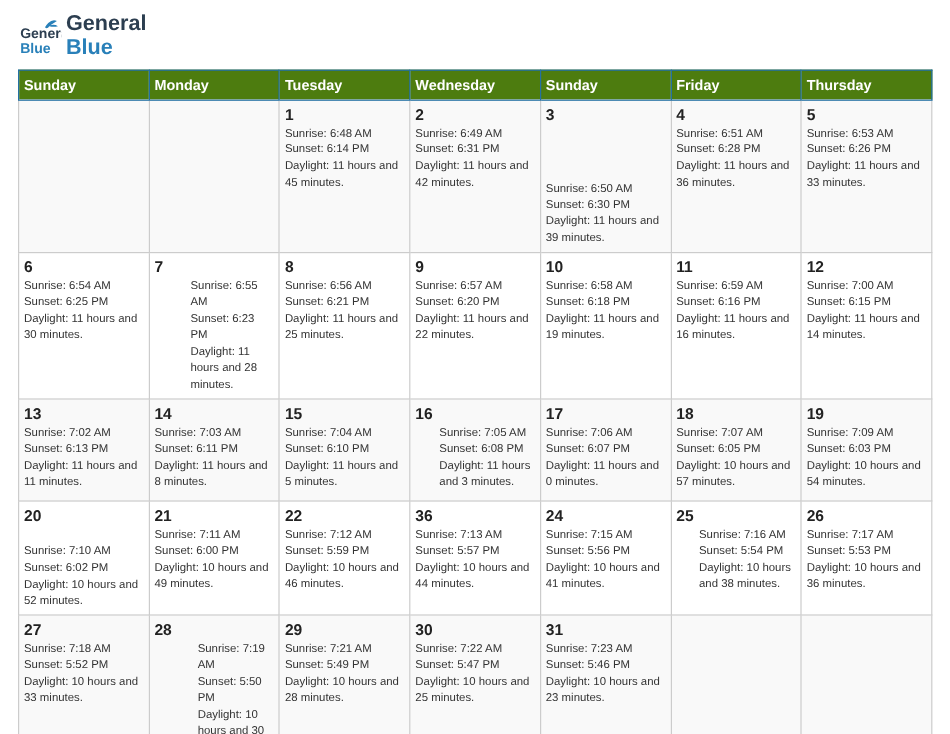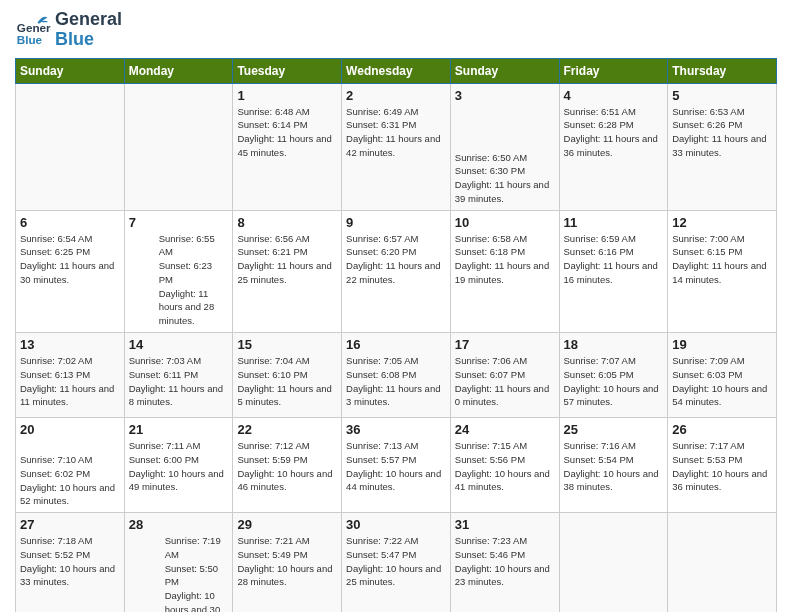--- a/index.html
+++ b/index.html
@@ -204,21 +204,21 @@
 Daylight: 11 hours and 8 minutes.</div>
         </td>
         <td>
           <span class="day-number">15</span>
           <div class="day-info" style="white-space: pre-line;">Sunrise: 7:04 AM
 Sunset: 6:10 PM
 Daylight: 11 hours and 5 minutes.</div>
         </td>
         <td>
           <span class="day-number">16</span>
-          <div class="day-info" style="white-space: pre-line;">Sunrise: 7:05 AM
+          <div class="day-info" style="white-space: pre-line; margin-left: 20px;">Sunrise: 7:05 AM
 Sunset: 6:08 PM
 Daylight: 11 hours and 3 minutes.</div>
         </td>
         <td>
           <span class="day-number">17</span>
           <div class="day-info" style="white-space: pre-line;">Sunrise: 7:06 AM
 Sunset: 6:07 PM
 Daylight: 11 hours and 0 minutes.</div>
         </td>
         <td>
@@ -260,21 +260,21 @@
 Daylight: 10 hours and 44 minutes.</div>
         </td>
         <td>
           <span class="day-number">24</span>
           <div class="day-info" style="white-space: pre-line;">Sunrise: 7:15 AM
 Sunset: 5:56 PM
 Daylight: 10 hours and 41 minutes.</div>
         </td>
         <td>
           <span class="day-number">25</span>
-          <div class="day-info" style="white-space: pre-line;">Sunrise: 7:16 AM
+          <div class="day-info" style="white-space: pre-line; margin-left: 19px;">Sunrise: 7:16 AM
 Sunset: 5:54 PM
 Daylight: 10 hours and 38 minutes.</div>
         </td>
         <td>
           <span class="day-number">26</span>
           <div class="day-info" style="white-space: pre-line;">Sunrise: 7:17 AM
 Sunset: 5:53 PM
 Daylight: 10 hours and 36 minutes.</div>
         </td>
       </tr>

